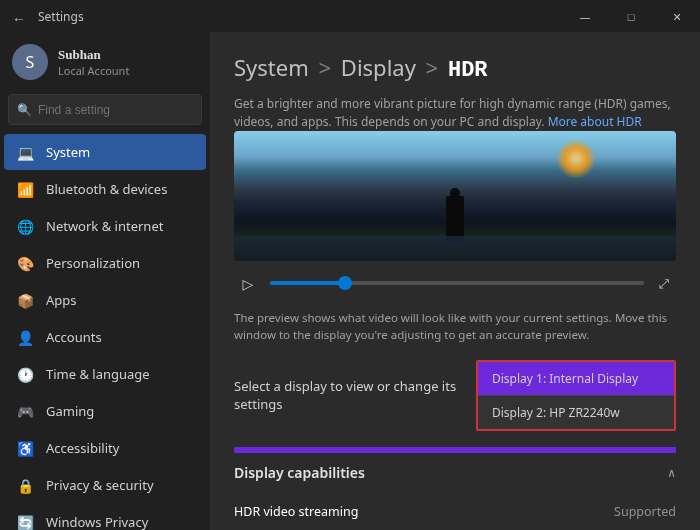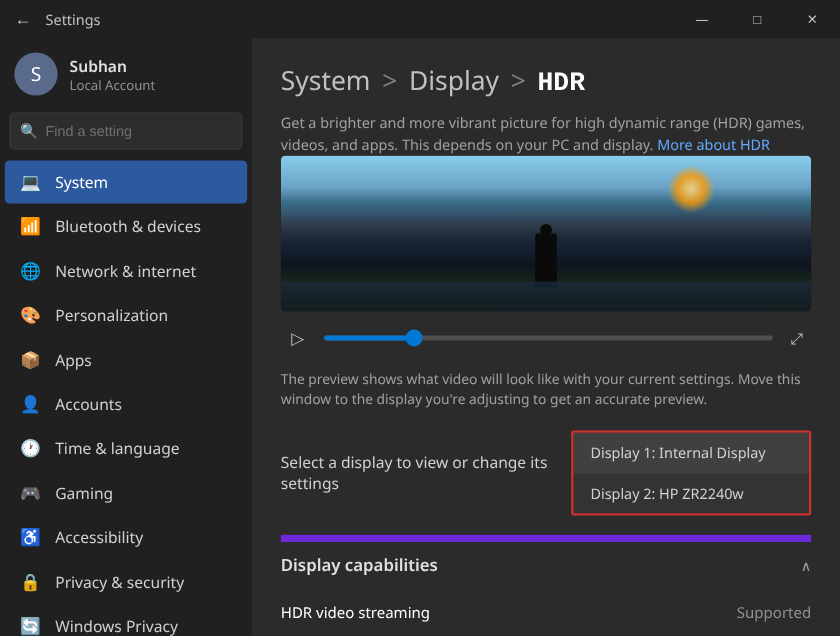--- a/index.html
+++ b/index.html
@@ -77,21 +77,21 @@
       border-radius: 50%;
       background: #5a6a8a;
       display: flex;
       align-items: center;
       justify-content: center;
       font-size: 16px;
       color: #fff;
       flex-shrink: 0;
     }
     .user-info { display: flex; flex-direction: column; }
-    .user-name { font-size: 13px; font-weight: 600; color: #e0e0e0; }
+    .user-name { font-size: 13px; font-weight: 600; color: #e0e0e0; font-family: Liberation Serif, serif; }
     .user-sub { font-size: 11px; color: #909090; }
 
     
     .search-container {
       margin: 4px 8px 8px 8px;
       background: #2d2d2d;
       border-radius: 4px;
       display: flex;
       align-items: center;
       padding: 6px 8px;
@@ -314,21 +314,21 @@
     }
     .display-option {
       padding: 8px 14px;
       font-size: 12px;
       color: #d0d0d0;
       background: #333333;
       cursor: pointer;
       border-bottom: 1px solid #444;
     }
     .display-option:last-child { border-bottom: none; }
-    .display-option.selected { background: #404040; }
+    .display-option.selected { background: #6d28d9; }
 
     
     .section-header {
       display: flex;
       justify-content: space-between;
       align-items: center;
       padding: 10px 0 8px 0;
       border-top: 6px solid #6d28d9;
       margin-bottom: 8px;
     }

